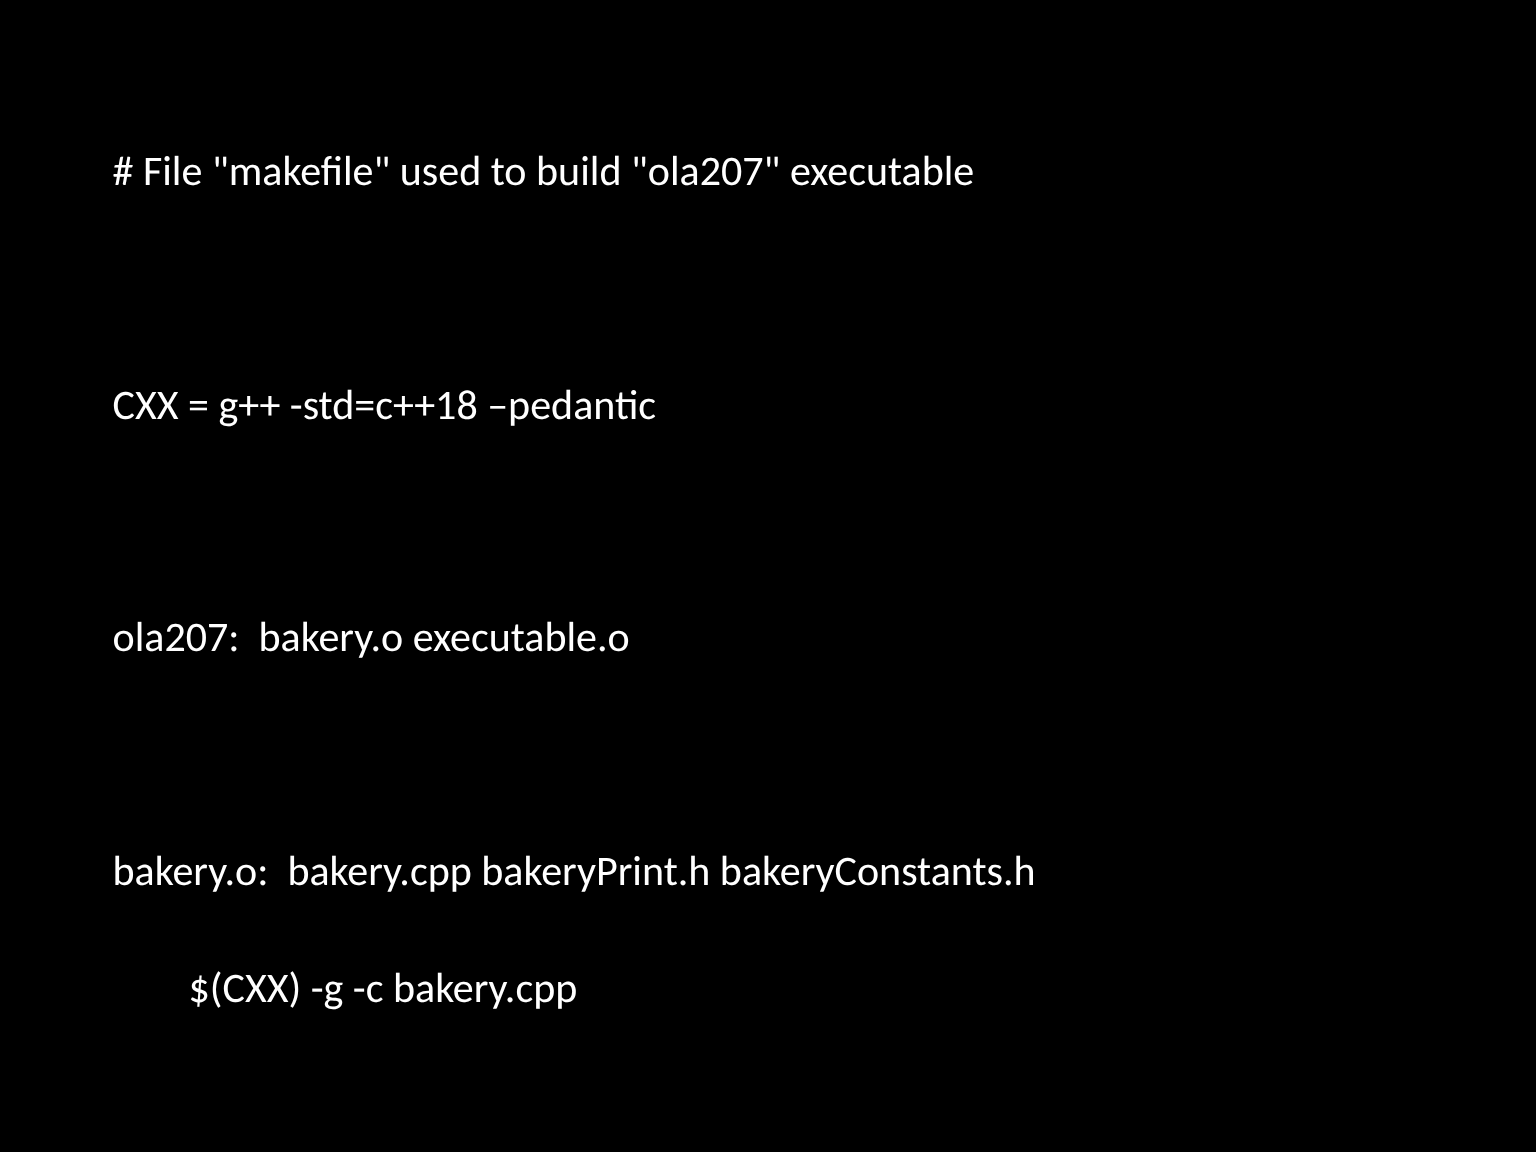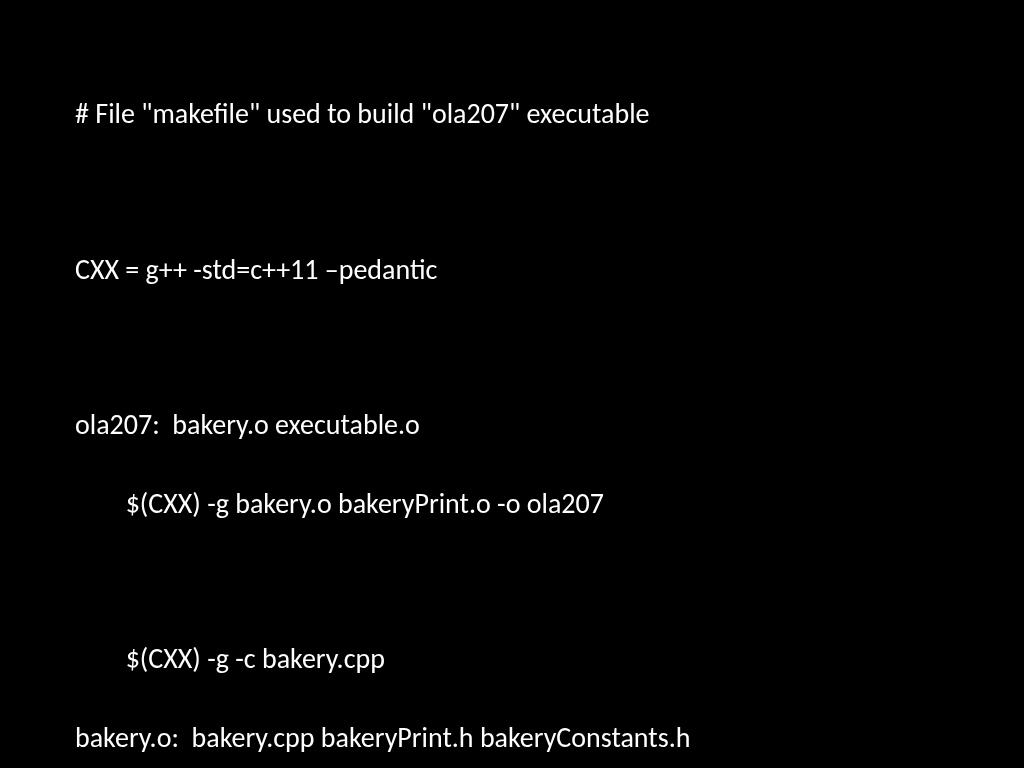--- a/index.html
+++ b/index.html
@@ -24,23 +24,22 @@
     .spacer {
       height: 38px;
     }
   </style>
 </head>
 <body>
 
 <div class="code-block">
 <div># File "makefile" used to build "ola207" executable</div>
 <div class="spacer"></div>
-<div>CXX = g++ -std=c++11 –pedantic</div>
+<div>CXX = g++ -std=c++18 –pedantic</div>
 <div class="spacer"></div>
 <div>ola207:  bakery.o executable.o</div>
-<div>        $(CXX) -g bakery.o bakeryPrint.o -o ola207</div>
 <div class="spacer"></div>
+<div>bakery.o:  bakery.cpp bakeryPrint.h bakeryConstants.h</div>
 <div>        $(CXX) -g -c bakery.cpp</div>
-<div>bakery.o:  bakery.cpp bakeryPrint.h bakeryConstants.h</div>
 
 
 
 </div>
 
 </body></html>

